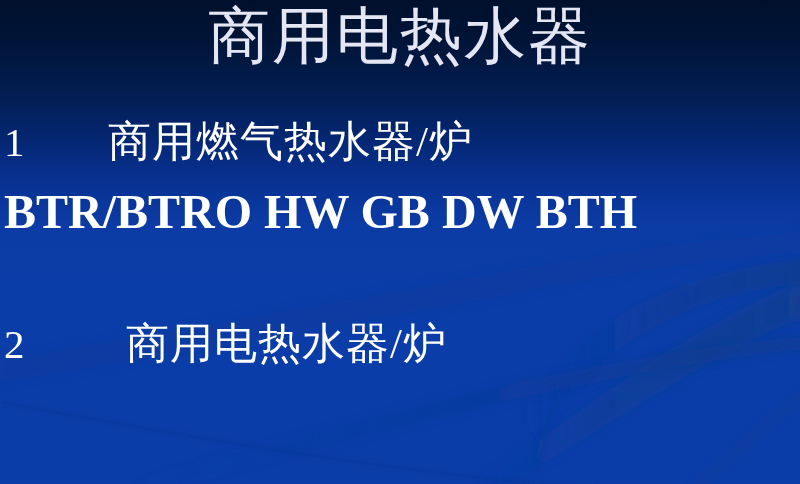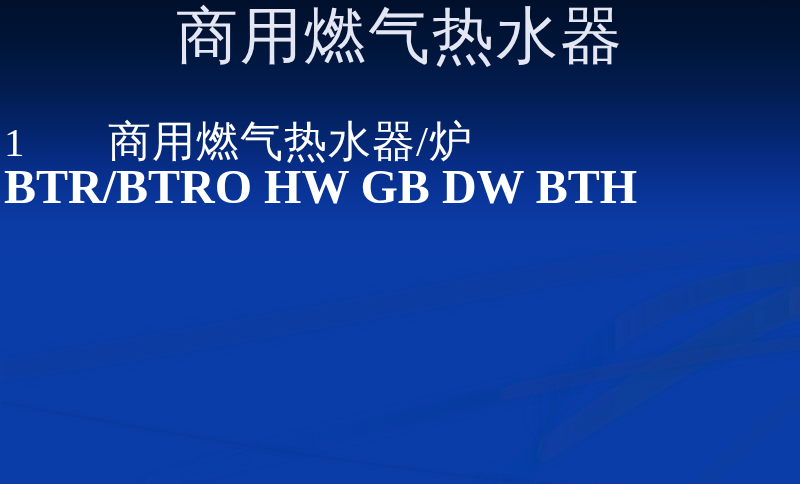--- a/index.html
+++ b/index.html
@@ -93,20 +93,21 @@
   }
 
   .model-row {
     display: block;
     white-space: nowrap;
     color: #ffffff;
     font-weight: bold;
     font-size: 48px;
     line-height: 1.0;
     padding-left: 4px;
+    margin-top: 25px;
   }
 
   #block-1 .model-row {
     letter-spacing: 0px;
     font-size: 48px;
   }
 
   #block-2 .model-row {
     font-size: 48px;
   }
@@ -156,25 +157,28 @@
 
     <path d="M 0,402 C 150,430 330,462 520,482 C 600,490 700,492 800,492" fill="none" stroke="#0a3488" stroke-opacity="0.55" stroke-width="2" filter="url(#soft2)"></path>
 
     <path d="M 0,360 C 140,336 320,306 500,272 C 620,250 720,238 805,232
              L 805,252 C 722,258 626,272 512,294 C 330,328 146,360 0,382 Z" fill="#0c3b9c" opacity="0.55" filter="url(#soft)"></path>
 
     <path d="M 690,484 C 730,446 770,410 805,386 L 805,404
              C 774,426 740,456 712,484 Z" fill="#0d3e9e" opacity="0.5" filter="url(#soft2)"></path>
   </svg>
 
-  <div class="title">商用燃气热水器</div>
+  <div class="title">商用电热水器</div>
 
   <div class="block" id="block-1">
     <div class="heading-row">
       <span class="item-number">1</span><span class="heading-cn">商用燃气热水器/炉</span>
     </div>
     <div class="model-row">BTR/BTRO  HW  GB  DW  BTH</div>
   </div>
 
   <div class="block" id="block-2">
+    <div class="heading-row">
+      <span class="item-number">2</span><span class="heading-cn">商用电热水器/炉</span>
+    </div>
   </div>
 
 </div>
 
 </body></html>

